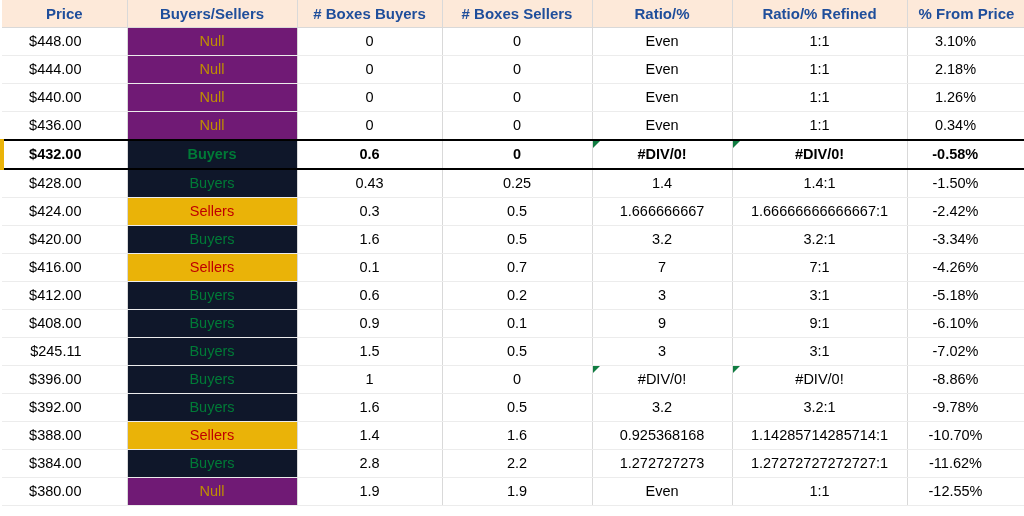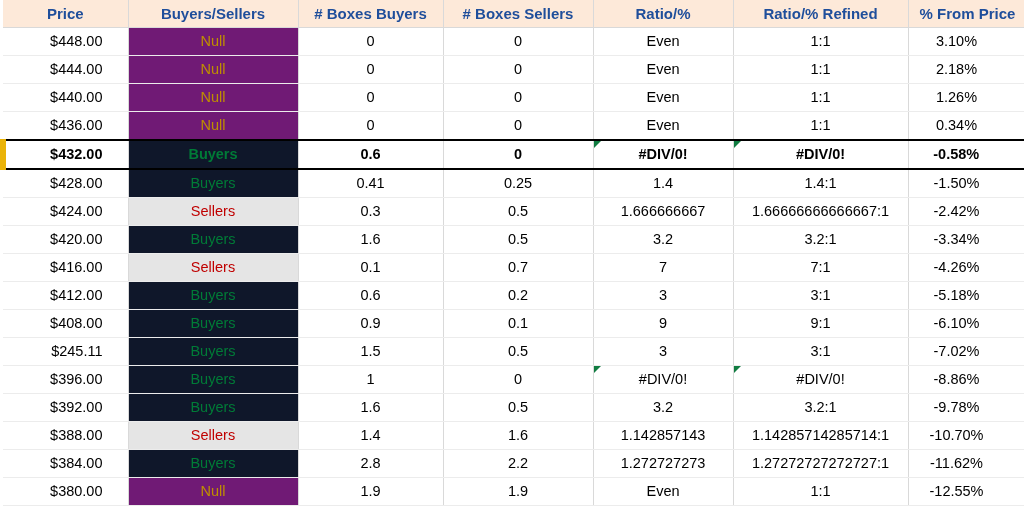--- a/index.html
+++ b/index.html
@@ -35,31 +35,31 @@
     margin-top: 22px;
   }
   col.c0 { width: 125px; }
   col.c1 { width: 170px; }
   col.c2 { width: 145px; }
   col.c3 { width: 150px; }
   col.c4 { width: 140px; }
   col.c5 { width: 175px; }
   col.c6 { width: 119px; }
 
-  td.price { text-align: right; padding-right: 25px; }
+  td.price { text-align: right; padding-right: 45px; }
   td.pct   { text-align: center; padding-right: 22px; }
   td.bs-null    { background:#701a75; color:#bf8f00; }
   td.bs-buyers  { background:#0f172a; color:#007b37; }
-  td.bs-sellers { background:#e5e5e5; color:#c00000; }
+  td.bs-sellers { background:#eab308; color:#c00000; }
   tr.hot td {
     font-weight: 700;
     border-top: 2px solid #000;
     border-bottom: 2px solid #000;
   }
-  tr.hot td:first-child { border-left: 6px solid #eab308; }
+  tr.hot td:first-child { border-left: 4px solid #eab308; }
   tr.hot td:last-child  { border-right: 2px solid #d946ef; }
 
   .err-wrap { position: relative; display: block; height: 100%; }
   .err-wrap::before {
     content: "";
     position: absolute;
     top: 0; left: 0;
     border-top: 7px solid #107c41;
     border-right: 7px solid transparent;
   }
@@ -134,21 +134,21 @@
           <span class="err-wrap">#DIV/0!</span>
         </td>
         <td>
           <span class="err-wrap">#DIV/0!</span>
         </td>
         <td class="pct">-0.58%</td>
       </tr>
       <tr>
         <td class="price">$428.00</td>
         <td class="bs-buyers">Buyers</td>
-        <td>0.41</td>
+        <td>0.43</td>
         <td>0.25</td>
         <td>1.4</td>
         <td>1.4:1</td>
         <td class="pct">-1.50%</td>
       </tr>
       <tr>
         <td class="price">$424.00</td>
         <td class="bs-sellers">Sellers</td>
         <td>0.3</td>
         <td>0.5</td>
@@ -221,21 +221,21 @@
         <td>0.5</td>
         <td>3.2</td>
         <td>3.2:1</td>
         <td class="pct">-9.78%</td>
       </tr>
       <tr>
         <td class="price">$388.00</td>
         <td class="bs-sellers">Sellers</td>
         <td>1.4</td>
         <td>1.6</td>
-        <td>1.142857143</td>
+        <td>0.925368168</td>
         <td>1.14285714285714:1</td>
         <td class="pct">-10.70%</td>
       </tr>
       <tr>
         <td class="price">$384.00</td>
         <td class="bs-buyers">Buyers</td>
         <td>2.8</td>
         <td>2.2</td>
         <td>1.272727273</td>
         <td>1.27272727272727:1</td>

